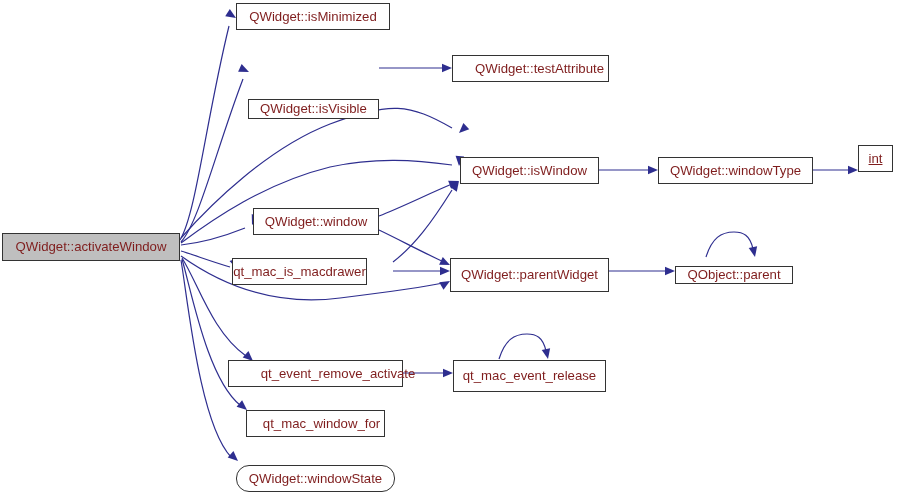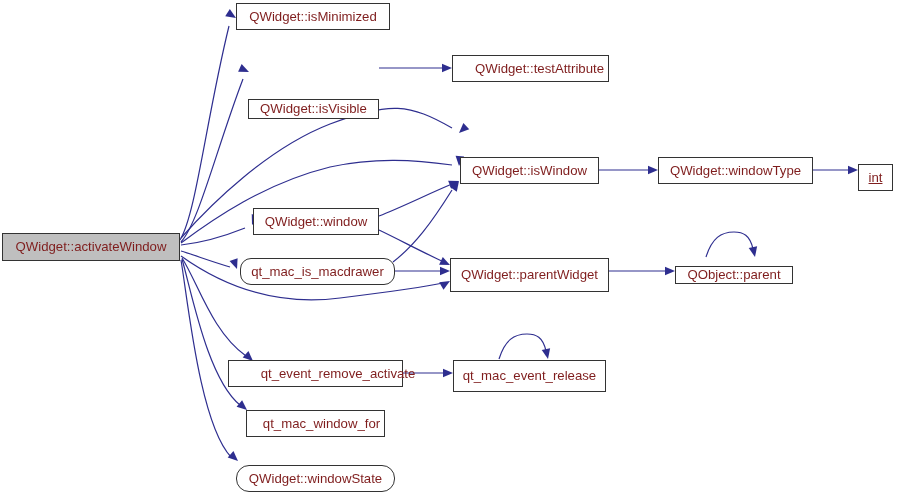--- a/index.html
+++ b/index.html
@@ -147,27 +147,27 @@
       </div>
       <div class="node" style="left: 452px; top: 55px; width: 157px; height: 27px; justify-content: flex-end;">
         <span class="node-label">QWidget::testAttribute</span>
       </div>
       <div class="node" style="left: 460px; top: 157px; width: 139px; height: 27px;">
         <span class="node-label">QWidget::isWindow</span>
       </div>
       <div class="node" style="left: 658px; top: 157px; width: 155px; height: 27px;">
         <span class="node-label">QWidget::windowType</span>
       </div>
-      <div class="node" style="left: 858px; top: 164px; width: 35px; height: 27px; text-decoration: underline;">
+      <div class="node" style="left: 858px; top: 145px; width: 35px; height: 27px; text-decoration: underline;">
         <span class="node-label">int</span>
       </div>
       <div class="node" style="left: 253px; top: 208px; width: 126px; height: 27px;">
         <span class="node-label">QWidget::window</span>
       </div>
-      <div class="node" style="left: 240px; top: 258px; width: 155px; height: 27px; border-radius: 11px;">
+      <div class="node" style="left: 232px; top: 258px; width: 135px; height: 27px;">
         <span class="node-label">qt_mac_is_macdrawer</span>
       </div>
       <div class="node" style="left: 450px; top: 258px; width: 159px; height: 34px;">
         <span class="node-label">QWidget::parentWidget</span>
       </div>
       <div class="node" style="left: 675px; top: 266px; width: 118px; height: 18px;">
         <span class="node-label">QObject::parent</span>
       </div>
       <div class="node" style="left: 228px; top: 360px; width: 175px; height: 27px; padding-left: 45px;">
         <span class="node-label">qt_event_remove_activate</span>

